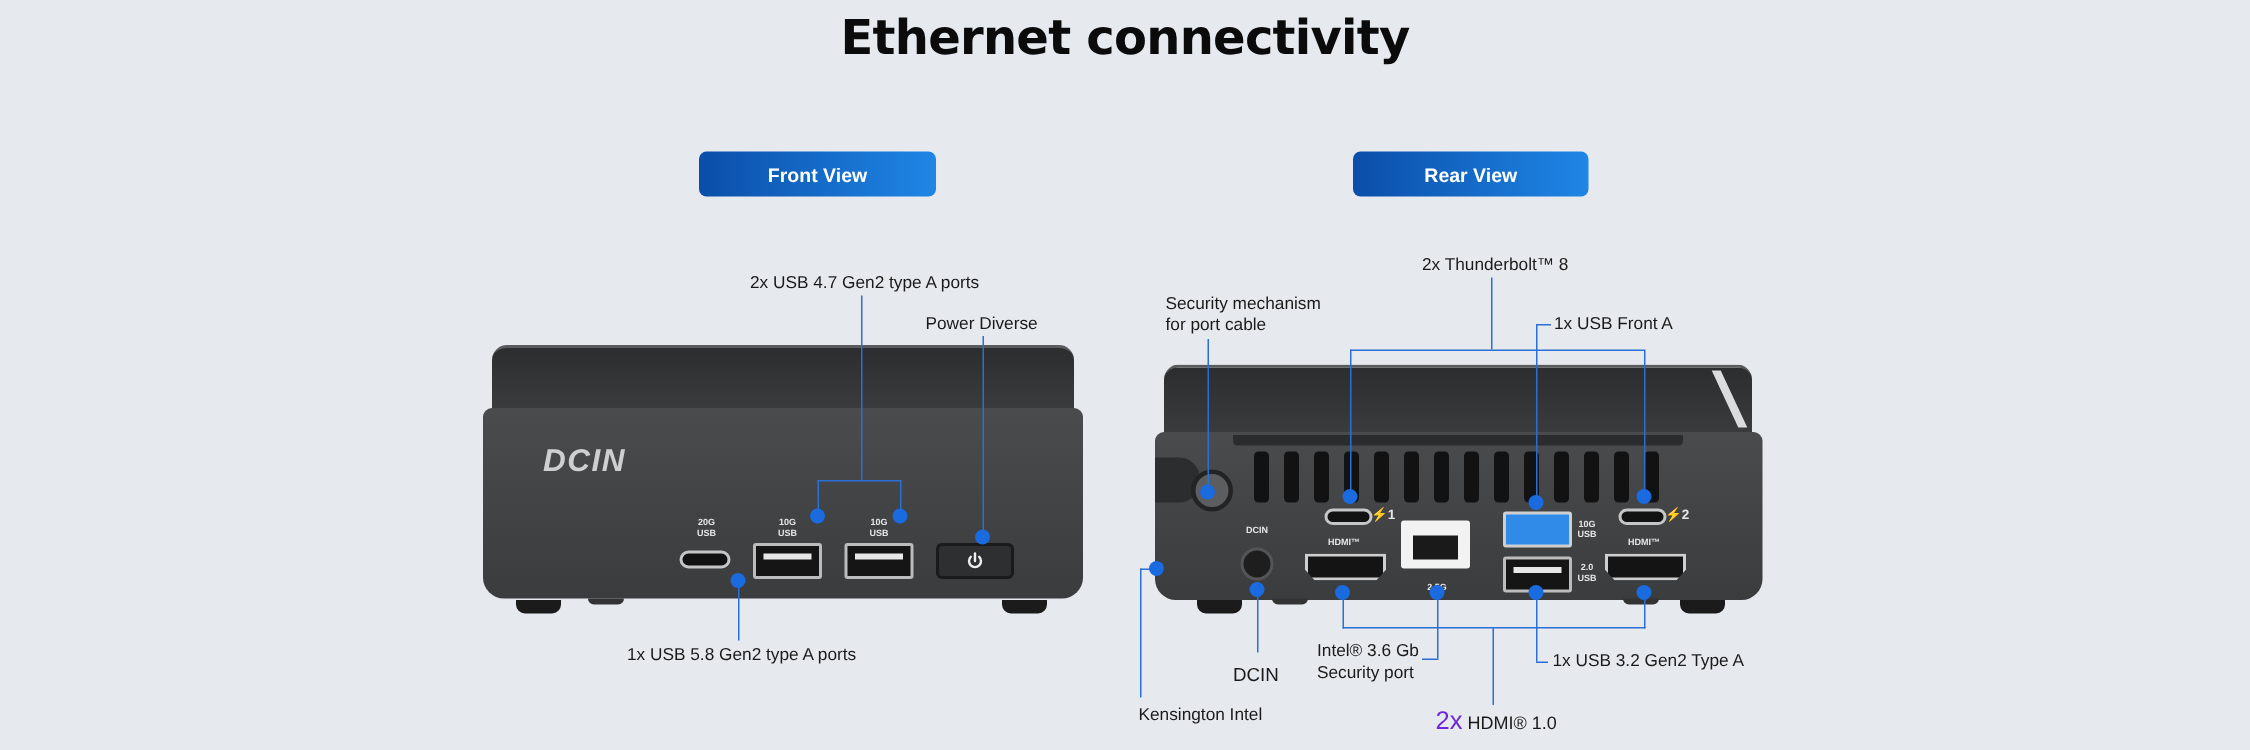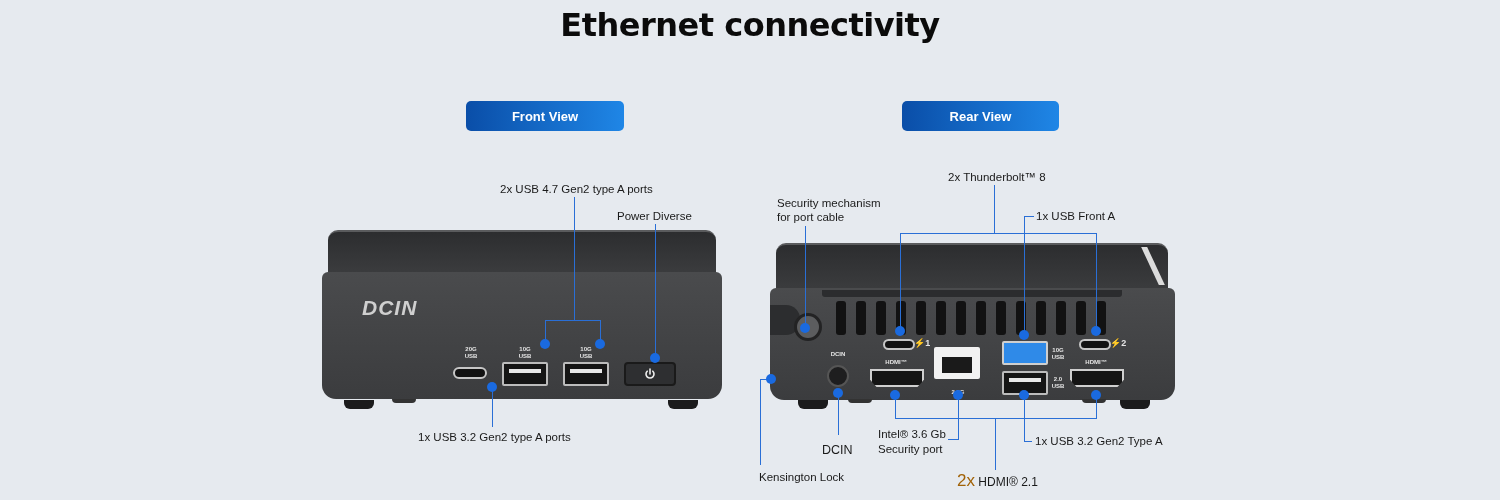--- a/index.html
+++ b/index.html
@@ -80,21 +80,21 @@
 <div class="line" style="left:600px;top:320px;width:1px;height:24px;"></div>
 <div class="dot" style="left:545px;top:344px;"></div>
 <div class="dot" style="left:600px;top:344px;"></div>
 
 <div class="abs lbl" style="left:617px;top:209px;">Power Diverse</div>
 <div class="line" style="left:655px;top:224px;width:1px;height:134px;"></div>
 <div class="dot" style="left:655px;top:358px;"></div>
 
 <div class="dot" style="left:492px;top:387px;"></div>
 <div class="line" style="left:492px;top:387px;width:1px;height:40px;"></div>
-<div class="abs lbl" style="left:418px;top:430px;">1x USB 3.2 Gen2 type A ports</div>
+<div class="abs lbl" style="left:418px;top:430px;">1x USB 5.8 Gen2 type A ports</div>
 
 <div class="abs" style="left:770px;top:243px;width:405px;height:170px;">
   <div class="abs dev-top" style="left:6px;top:0;width:392px;height:48px;border-top:2px solid #5a5b5d;"></div>
   <div class="abs" style="left:380px;top:4px;width:6px;height:38px;background:#dcdcdc;transform:skewX(25deg);"></div>
   <div class="abs dev-body" style="left:0;top:45px;width:405px;height:112px;"></div>
   <div class="abs" style="left:52px;top:47px;width:300px;height:7px;background:#2b2c2e;border-radius:0 0 3px 3px;"></div>
 
   <div class="abs" style="left:0;top:62px;width:30px;height:30px;background:#2c2d2f;border-radius:0 14px 14px 0;"></div>
   <div class="abs" style="left:24px;top:70px;width:22px;height:22px;border-radius:50%;background:#5c5d5f;border:3px solid #232324;"></div>
 
@@ -161,35 +161,35 @@
 <div class="dot" style="left:1096px;top:331px;"></div>
 
 <div class="abs lbl" style="left:1036px;top:209px;">1x  USB Front A</div>
 <div class="line" style="left:1024px;top:216px;width:10px;height:1px;"></div>
 <div class="line" style="left:1024px;top:216px;width:1px;height:119px;"></div>
 <div class="dot" style="left:1024px;top:335px;"></div>
 
 <div class="dot" style="left:771px;top:379px;"></div>
 <div class="line" style="left:760px;top:379px;width:11px;height:1px;"></div>
 <div class="line" style="left:760px;top:379px;width:1px;height:86px;"></div>
-<div class="abs lbl" style="left:759px;top:470px;">Kensington Lock</div>
+<div class="abs lbl" style="left:759px;top:470px;">Kensington Intel</div>
 
 <div class="dot" style="left:838px;top:393px;"></div>
 <div class="line" style="left:838px;top:393px;width:1px;height:42px;"></div>
 <div class="abs lbl" style="left:822px;top:443px;font-size:12.5px;">DCIN</div>
 
 <div class="dot" style="left:895px;top:395px;"></div>
 <div class="dot" style="left:1096px;top:395px;"></div>
 <div class="line" style="left:895px;top:395px;width:1px;height:24px;"></div>
 <div class="line" style="left:1096px;top:395px;width:1px;height:24px;"></div>
 <div class="line" style="left:895px;top:418px;width:202px;height:1px;"></div>
 <div class="line" style="left:995px;top:418px;width:1px;height:52px;"></div>
 <div class="abs lbl" style="left:957px;top:473px;font-size:12px;">
-  <span style="color:#a16207;font-size:17px;">2x</span>
-  <span>HDMI® 2.1</span>
+  <span style="color:#6d28d9;font-size:17px;">2x</span>
+  <span>HDMI® 1.0</span>
 </div>
 
 <div class="dot" style="left:958px;top:395px;"></div>
 <div class="line" style="left:958px;top:395px;width:1px;height:44px;"></div>
 <div class="line" style="left:948px;top:439px;width:11px;height:1px;"></div>
 <div class="abs lbl" style="left:878px;top:427px;">Intel® 3.6 Gb</div>
 <div class="abs lbl" style="left:878px;top:442px;">Security port</div>
 
 <div class="dot" style="left:1024px;top:395px;"></div>
 <div class="line" style="left:1024px;top:395px;width:1px;height:46px;"></div>

